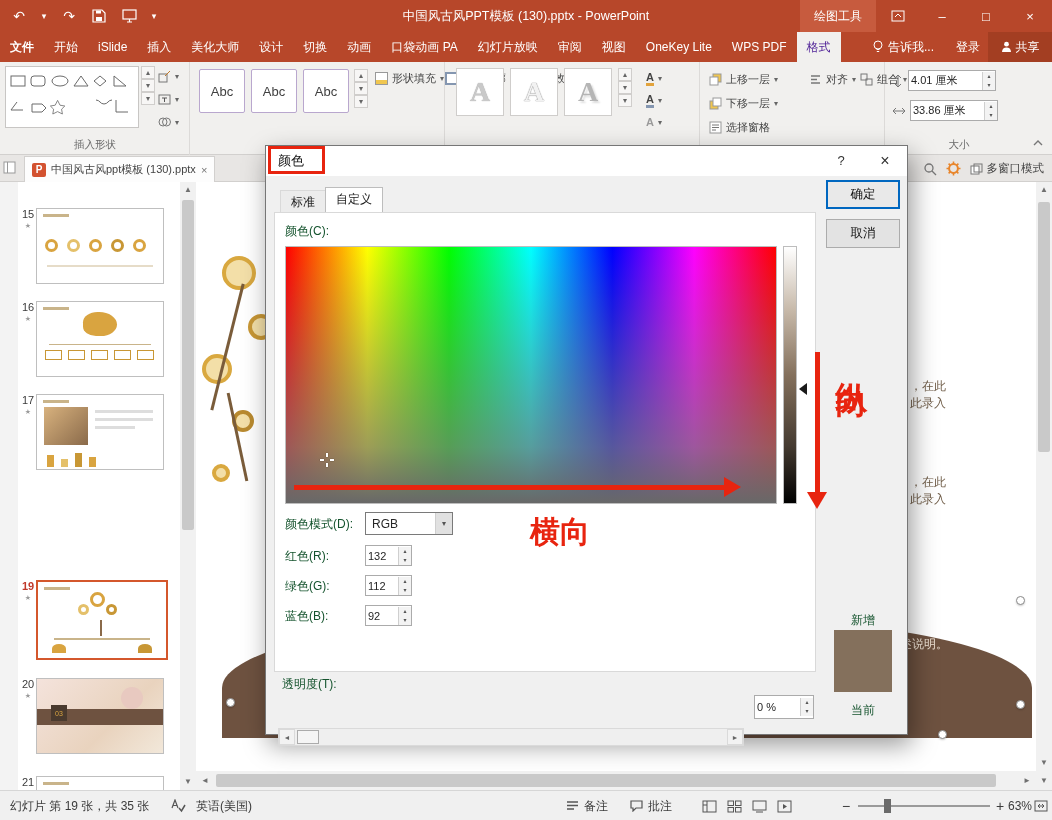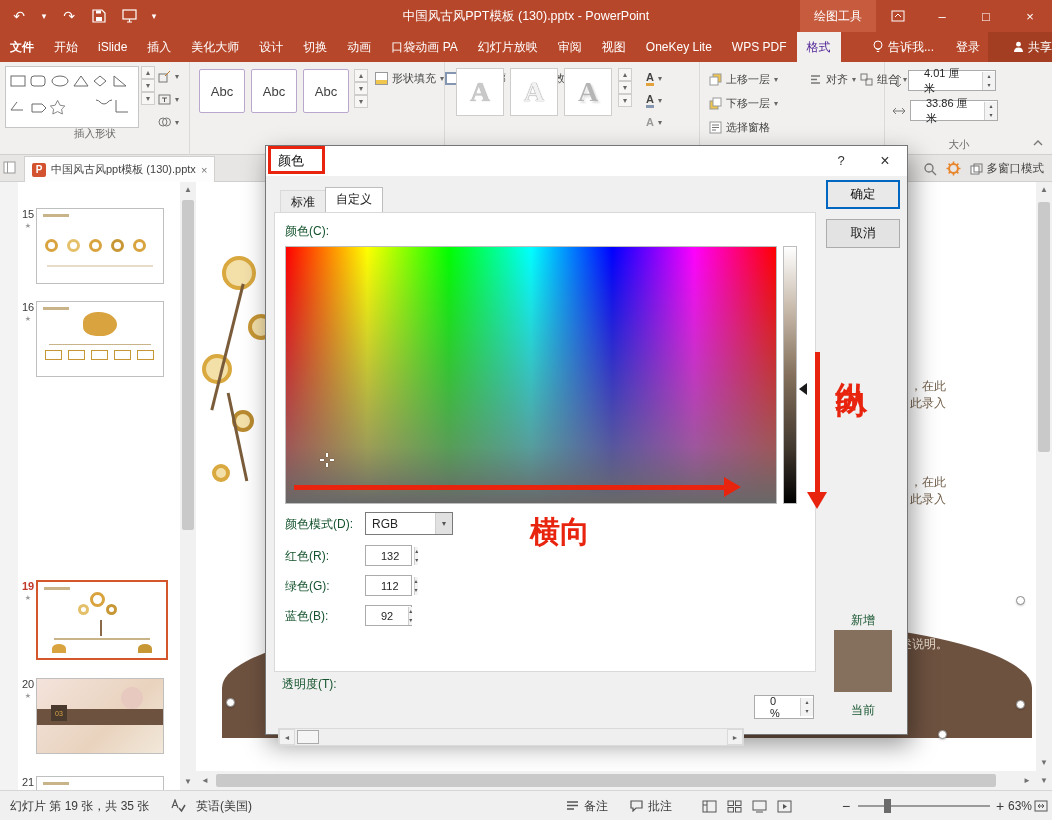--- a/index.html
+++ b/index.html
@@ -21,21 +21,21 @@
   .ribbon{background:#F1F0EE;border-bottom:1px solid #D2D0CE}
   .rgroup{height:93px;border-right:1px solid #DCDAD8}
   .glabel{font-size:10.5px;color:#6a6a6a;text-align:center}
   .gallerybox{background:#fff;border:1px solid #C8C6C4}
   .galctl span{display:block;width:14px;height:13px;line-height:12px;text-align:center;font-size:8px;color:#666;border:1px solid #D0CECC;background:#F7F6F5}
   .stylebtn{width:46px;height:44px;background:#fff;border:1px solid #B9A7CE;border-radius:2px;display:flex;align-items:center;justify-content:center;font-size:13px;color:#404040}
   .ribrow{display:flex;align-items:center;gap:4px;height:20px;font-size:11px;color:#444;white-space:nowrap}
   .dd{font-size:8px;color:#666}
   .wordA{width:48px;height:48px;background:#fff;border:1px solid #CFCDCB;display:flex;align-items:center;justify-content:center;font-size:28px;font-weight:bold;font-family:"Liberation Serif","DejaVu Serif",serif}
   .spinbox{background:#fff;border:1px solid #ABABAB;height:21px;display:flex;align-items:center}
-  .spinbox .val{flex:1;padding:0 15px;font-size:11px}
+  .spinbox .val{flex:1;padding:0 2px;font-size:11px}
   .stepper{width:13px;border-left:1px solid #CFCFCF;display:flex;flex-direction:column}
   .stepper span{flex:1;font-size:6px;line-height:9px;text-align:center;color:#555;background:#F3F3F3}
   
   .doctabs{background:#E8E6E4;border-bottom:1px solid #D2D0CE}
   .filetab{background:#FDFDFD;border:1px solid #D2D0CE;border-bottom:none;display:flex;align-items:center;gap:5px;padding:0 7px;font-size:11px;color:#444}
   .pptico{width:14px;height:14px;background:#D35230;color:#fff;font-size:10px;font-weight:bold;border-radius:2px;display:inline-flex;align-items:center;justify-content:center}
   
   .thumbs{background:#FFFFFF;overflow:hidden}
   .trow{position:absolute;left:0;width:162px;height:90px}
   .tnum{position:absolute;left:2px;top:2px;width:16px;text-align:center;font-size:11px;color:#3b3b3b}
@@ -132,21 +132,21 @@
     <div class="rtab">WPS PDF</div>
     <div class="rtab active">格式</div>
     <div class="abs" style="right:118px;top:0;height:30px;display:flex;align-items:center;gap:4px;color:#fff">
       <svg width="12" height="14" viewBox="0 0 12 14">
           <circle cx="6" cy="5" r="4" fill="none" stroke="#fff"></circle>
           <path d="M4.5 9.5h3M4.8 11.5h2.4" stroke="#fff"></path>
         </svg>
       <span>告诉我...</span>
     </div>
     <div class="abs" style="right:72px;top:0;line-height:30px;color:#fff">登录</div>
-    <div class="abs" style="right:0;top:0;height:30px;width:64px;background:#A33E22;display:flex;align-items:center;justify-content:flex-end;gap:4px;color:#fff">
+    <div class="abs" style="right:0;top:0;height:30px;width:64px;background:#A33E22;display:flex;align-items:center;justify-content:center;gap:4px;color:#fff">
       <svg width="11" height="12" viewBox="0 0 11 12">
           <circle cx="5.5" cy="3.2" r="2.4" fill="#fff"></circle>
           <path d="M1 11c0-3 2-4.4 4.5-4.4S10 8 10 11z" fill="#fff"></path>
         </svg>
       <span>共享</span>
     </div>
   </div>
 
   <div class="ribbon abs" style="left:0;top:62px;width:1052px;height:93px">
 
@@ -187,21 +187,21 @@
           <span class="dd">▾</span>
           </span>
         <span class="ribrow">
           <svg width="13" height="13" viewBox="0 0 13 13">
               <circle cx="5" cy="6" r="4" fill="none" stroke="#777"></circle>
               <circle cx="8.5" cy="6" r="4" fill="none" stroke="#777"></circle>
             </svg>
           <span class="dd">▾</span>
           </span>
       </div>
-      <div class="glabel abs" style="left:0;bottom:14px;width:190px">插入形状</div>
+      <div class="glabel abs" style="left:0;bottom:3px;width:190px">插入形状</div>
     </div>
 
     <div class="rgroup abs" style="left:191px;top:0;width:254px">
       <div class="stylebtn abs" style="left:8px;top:7px">
           <span>Abc</span>
         </div>
       <div class="stylebtn abs" style="left:60px;top:7px">
           <span>Abc</span>
         </div>
       <div class="stylebtn abs" style="left:112px;top:7px">
@@ -408,20 +408,36 @@
           <span style="width:17px;height:10px;border:1px solid #C89735"></span>
             <span style="width:17px;height:10px;border:1px solid #C89735"></span>
             <span style="width:17px;height:10px;border:1px solid #C89735"></span>
             <span style="width:17px;height:10px;border:1px solid #C89735"></span>
             <span style="width:17px;height:10px;border:1px solid #C89735"></span>
         </div>
         <div style="position:absolute;left:12px;top:42px;width:102px;height:1px;background:#C9B48A"></div>
       </div>
     </div>
 
+    <div class="trow" style="top:210px">
+      <div class="tnum"><span>17</span><span class="star">★</span></div>
+      <div class="tbox">
+        <div style="position:absolute;left:6px;top:5px;width:26px;height:3px;background:#C9B48A"></div>
+        <div style="position:absolute;left:7px;top:12px;width:44px;height:38px;background:linear-gradient(135deg,#D8B27E,#8A6A4A)"></div>
+        <div style="position:absolute;left:58px;top:15px;width:58px;height:3px;background:#DDD"></div>
+        <div style="position:absolute;left:58px;top:23px;width:58px;height:3px;background:#DDD"></div>
+        <div style="position:absolute;left:58px;top:31px;width:40px;height:3px;background:#DDD"></div>
+        <div style="position:absolute;left:10px;top:58px;display:flex;align-items:flex-end;gap:7px">
+          <span style="width:7px;height:12px;background:#D9A440"></span>
+            <span style="width:7px;height:8px;background:#E4C06A"></span>
+            <span style="width:7px;height:14px;background:#C89735"></span>
+            <span style="width:7px;height:10px;background:#D9A440"></span>
+        </div>
+      </div>
+    </div>
 
 
     <div class="trow sel" style="top:396px">
       <div class="tnum"><span>19</span><span class="star">★</span></div>
       <div class="tbox">
         <div style="position:absolute;left:6px;top:5px;width:26px;height:3px;background:#C9B48A"></div>
         <div style="position:absolute;left:52px;top:10px;width:15px;height:15px;border:3px solid #D9A440;border-radius:50%"></div>
         <div style="position:absolute;left:40px;top:22px;width:11px;height:11px;border:3px solid #E4C06A;border-radius:50%"></div>
         <div style="position:absolute;left:68px;top:22px;width:11px;height:11px;border:3px solid #C89735;border-radius:50%"></div>
         <div style="position:absolute;left:62px;top:38px;width:2px;height:16px;background:#8A6A4A"></div>

